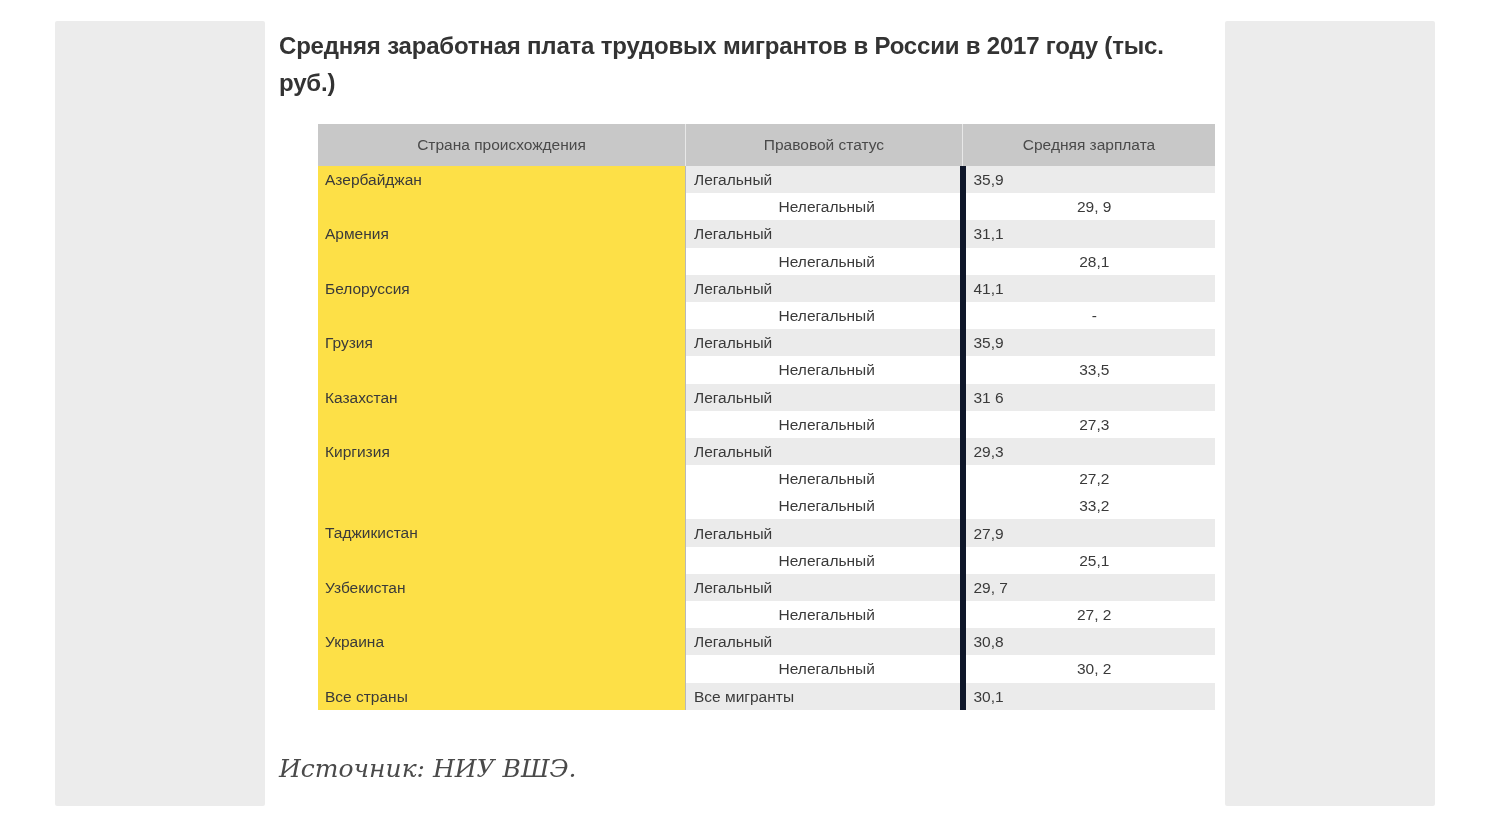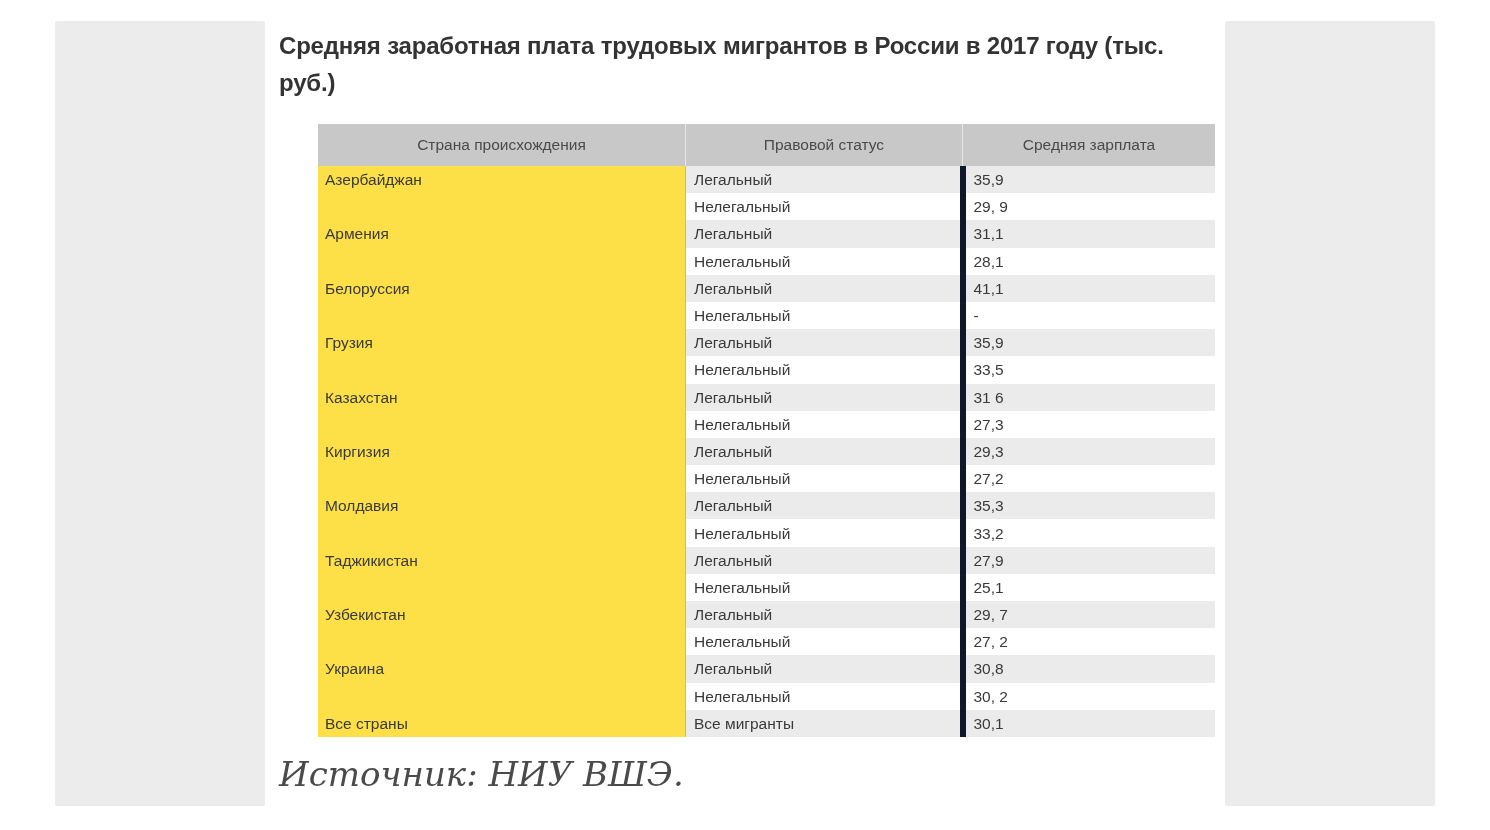--- a/index.html
+++ b/index.html
@@ -36,27 +36,27 @@
     height: 27.2px; padding: 0 0 0 8px; vertical-align: middle;
     line-height: 27px;
   }
   table.data td.country {
     background: #fde047; vertical-align: top; padding-left: 7px;
     border-right: 1px solid #b8b8b8;
   }
   table.data td.status { width: 251px; border-right: 6px solid #0f172a; }
   table.data td.value { }
   table.data tr.odd td.status, table.data tr.odd td.value { background: #ebebeb; }
-  table.data tr.even td.status, table.data tr.even td.value { background: #ffffff; }
+  table.data tr.even td.status, table.data tr.even td.value { background: #ffffff; text-align: center; }
   .col-country { width: 351px; }
   .col-status { width: 260px; margin-top: 48px; }
   .source {
     position: absolute; left: 14px; top: 733px;
     font-family: "DejaVu Serif", serif; font-style: italic;
-    font-size: 34px; color: #4a4a4a;
+    font-size: 25px; color: #4a4a4a;
   }
 </style>
 </head>
 <body>
 
 <div class="side-panel side-left"></div>
 <div class="side-panel side-right"></div>
 
 <div class="content">
   <div class="title">Средняя заработная плата трудовых мигрантов в России в 2017 году (тыс. руб.)</div>
@@ -123,25 +123,20 @@
         <tr class="odd">
           <td class="country">Киргизия</td>
           <td class="status">Легальный</td>
           <td class="value">29,3</td>
         </tr>
         <tr class="even">
           <td class="country"></td>
           <td class="status">Нелегальный</td>
           <td class="value">27,2</td>
         </tr>
-        <tr class="odd">
-          <td class="country">Молдавия</td>
-          <td class="status">Легальный</td>
-          <td class="value">35,3</td>
-        </tr>
         <tr class="even">
           <td class="country"></td>
           <td class="status">Нелегальный</td>
           <td class="value">33,2</td>
         </tr>
         <tr class="odd">
           <td class="country">Таджикистан</td>
           <td class="status">Легальный</td>
           <td class="value">27,9</td>
         </tr>

